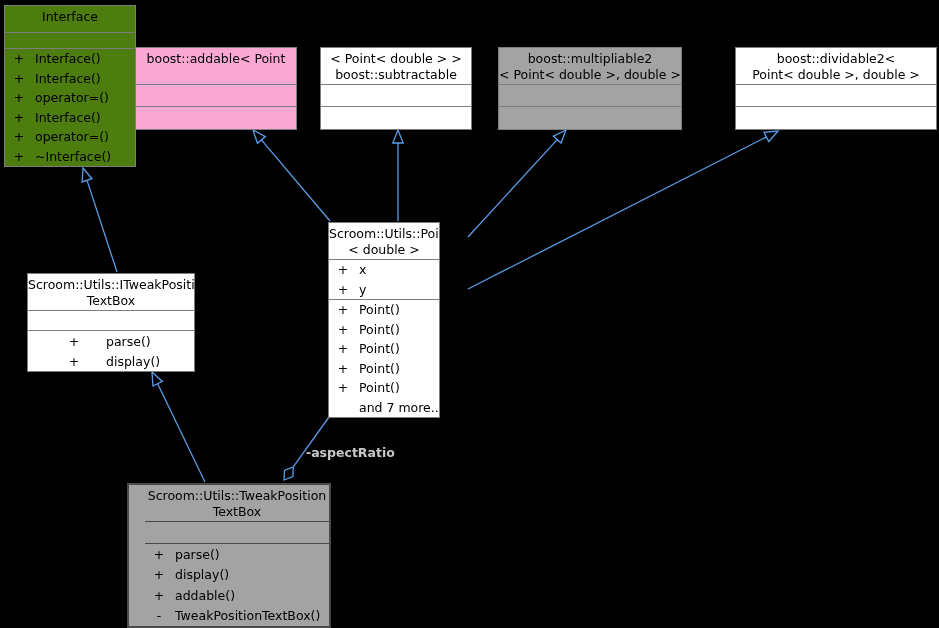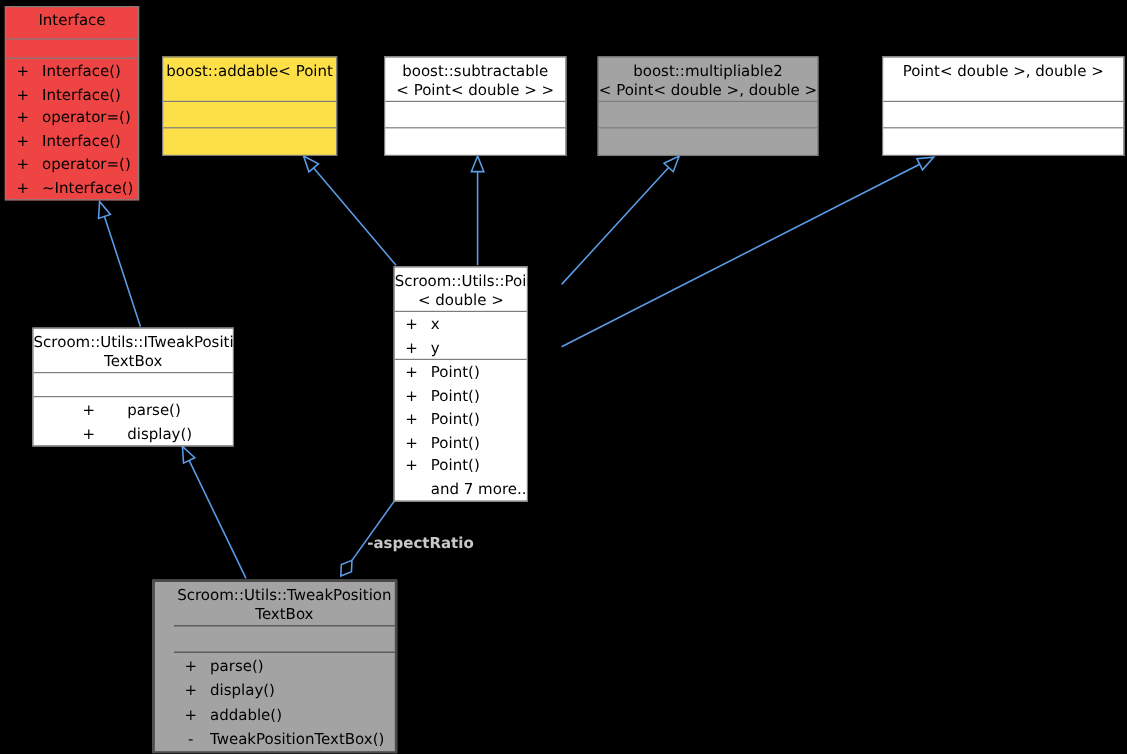--- a/index.html
+++ b/index.html
@@ -53,21 +53,21 @@
         <line x1="468" y1="289" x2="766.417627274197" y2="136.90327384089318" stroke="#5A9DE8" stroke-width="1.3"></line>
         <polygon points="778,131 768.7789368105542,141.5362229312144 764.0563177378398,132.27032475057194" fill="#000000" stroke="#5A9DE8" stroke-width="1.3"></polygon>
       </g>
       <g>
         <line x1="293.2998110995055" y1="466.98026446069224" x2="329" y2="417" stroke="#5A9DE8" stroke-width="1.3"></line>
         <polygon points="284,480 292.8813196000278,476.5125708376855 293.2998110995055,466.98026446069224 284.41849149947774,470.4676936230068" fill="#000000" stroke="#5A9DE8" stroke-width="1.3"></polygon>
         <text x="306" y="457" fill="#C8C8C8" class="edge-label">-aspectRatio</text>
       </g>
     </svg>
   <div id="nodes">
-      <div class="node" style="left: 4px; top: 5px; width: 112px; background: #ef4444; border-color: rgb(125, 125, 125); border-width: 1.5px;">
+      <div class="node" style="left: 4px; top: 5px; width: 132px; background: #4d7c0f; border-color: rgb(125, 125, 125); border-width: 1.5px;">
         <div class="title" style="min-height: 22px;">
           <div class="tl">Interface</div>
         </div>
         <div class="sec" style="border-top-width: 1.2px; border-top-color: rgb(125, 125, 125); min-height: 15px;"></div>
         <div class="sec" style="border-top-width: 1.2px; border-top-color: rgb(125, 125, 125);">
           <div class="row" style="height: 19.5px;">
             <span class="sym">+</span>
             <span class="nm">Interface()</span>
           </div>
           <div class="row" style="height: 19.5px;">
@@ -85,45 +85,46 @@
           <div class="row" style="height: 19.5px;">
             <span class="sym">+</span>
             <span class="nm">operator=()</span>
           </div>
           <div class="row" style="height: 19.5px;">
             <span class="sym">+</span>
             <span class="nm">~Interface()</span>
           </div>
         </div>
       </div>
-      <div class="node" style="left: 135px; top: 47px; width: 146px; background: #fde047; border-color: rgb(125, 125, 125); border-width: 1.5px;">
+      <div class="node" style="left: 135px; top: 47px; width: 162px; background: #f9a8d4; border-color: rgb(125, 125, 125); border-width: 1.5px;">
         <div class="title" style="min-height: 32px;">
           <div class="tl">boost::addable&lt; Point</div>
         </div>
         <div class="sec" style="border-top-width: 1.2px; border-top-color: rgb(125, 125, 125); min-height: 21px;"></div>
         <div class="sec" style="border-top-width: 1.2px; border-top-color: rgb(125, 125, 125); min-height: 22px;"></div>
       </div>
       <div class="node" style="left: 320px; top: 47px; width: 152px; background: rgb(255, 255, 255); border-color: rgb(125, 125, 125); border-width: 1.5px;">
         <div class="title" style="min-height: 32px;">
+          <div class="tl">&lt; Point&lt; double  &gt; &gt;</div>
           <div class="tl">boost::subtractable</div>
-          <div class="tl">&lt; Point&lt; double  &gt; &gt;</div>
         </div>
         <div class="sec" style="border-top-width: 1.2px; border-top-color: rgb(125, 125, 125); min-height: 21px;"></div>
         <div class="sec" style="border-top-width: 1.2px; border-top-color: rgb(125, 125, 125); min-height: 22px;"></div>
       </div>
       <div class="node" style="left: 498px; top: 47px; width: 184px; background: #a3a3a3; border-color: rgb(125, 125, 125); border-width: 1.5px;">
         <div class="title" style="min-height: 32px;">
           <div class="tl">boost::multipliable2</div>
           <div class="tl">&lt; Point&lt; double  &gt;, double  &gt;</div>
         </div>
         <div class="sec" style="border-top-width: 1.2px; border-top-color: rgb(125, 125, 125); min-height: 21px;"></div>
         <div class="sec" style="border-top-width: 1.2px; border-top-color: rgb(125, 125, 125); min-height: 22px;"></div>
       </div>
       <div class="node" style="left: 735px; top: 47px; width: 202px; background: rgb(255, 255, 255); border-color: rgb(125, 125, 125); border-width: 1.5px;">
         <div class="title" style="min-height: 32px;">
+          <div class="tl">boost::dividable2&lt;</div>
           <div class="tl">Point&lt; double  &gt;, double  &gt;</div>
         </div>
         <div class="sec" style="border-top-width: 1.2px; border-top-color: rgb(125, 125, 125); min-height: 21px;"></div>
         <div class="sec" style="border-top-width: 1.2px; border-top-color: rgb(125, 125, 125); min-height: 22px;"></div>
       </div>
       <div class="node" style="left: 328px; top: 222px; width: 112px; background: rgb(255, 255, 255); border-color: rgb(125, 125, 125); border-width: 1.5px;">
         <div class="title" style="min-height: 29px;">
           <div class="tl">Scroom::Utils::Point</div>
           <div class="tl">&lt; double &gt;</div>
         </div>

